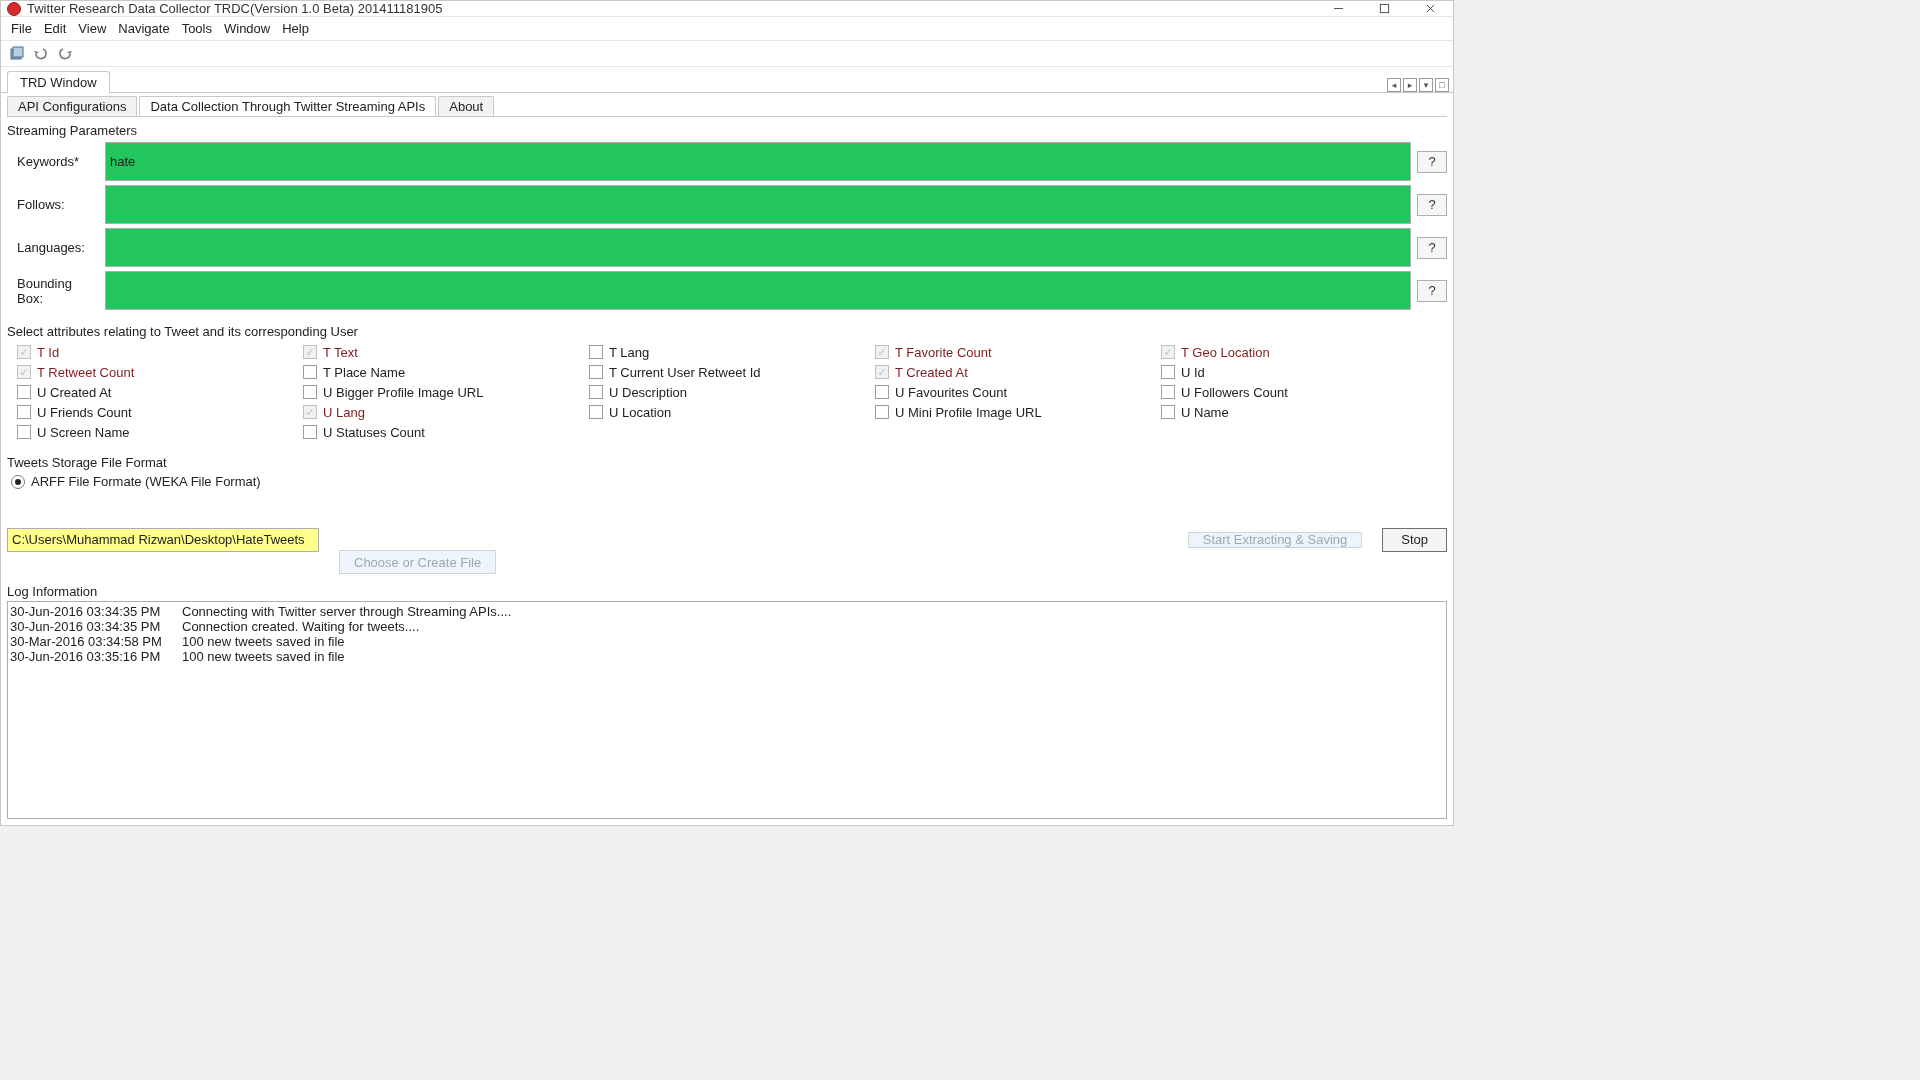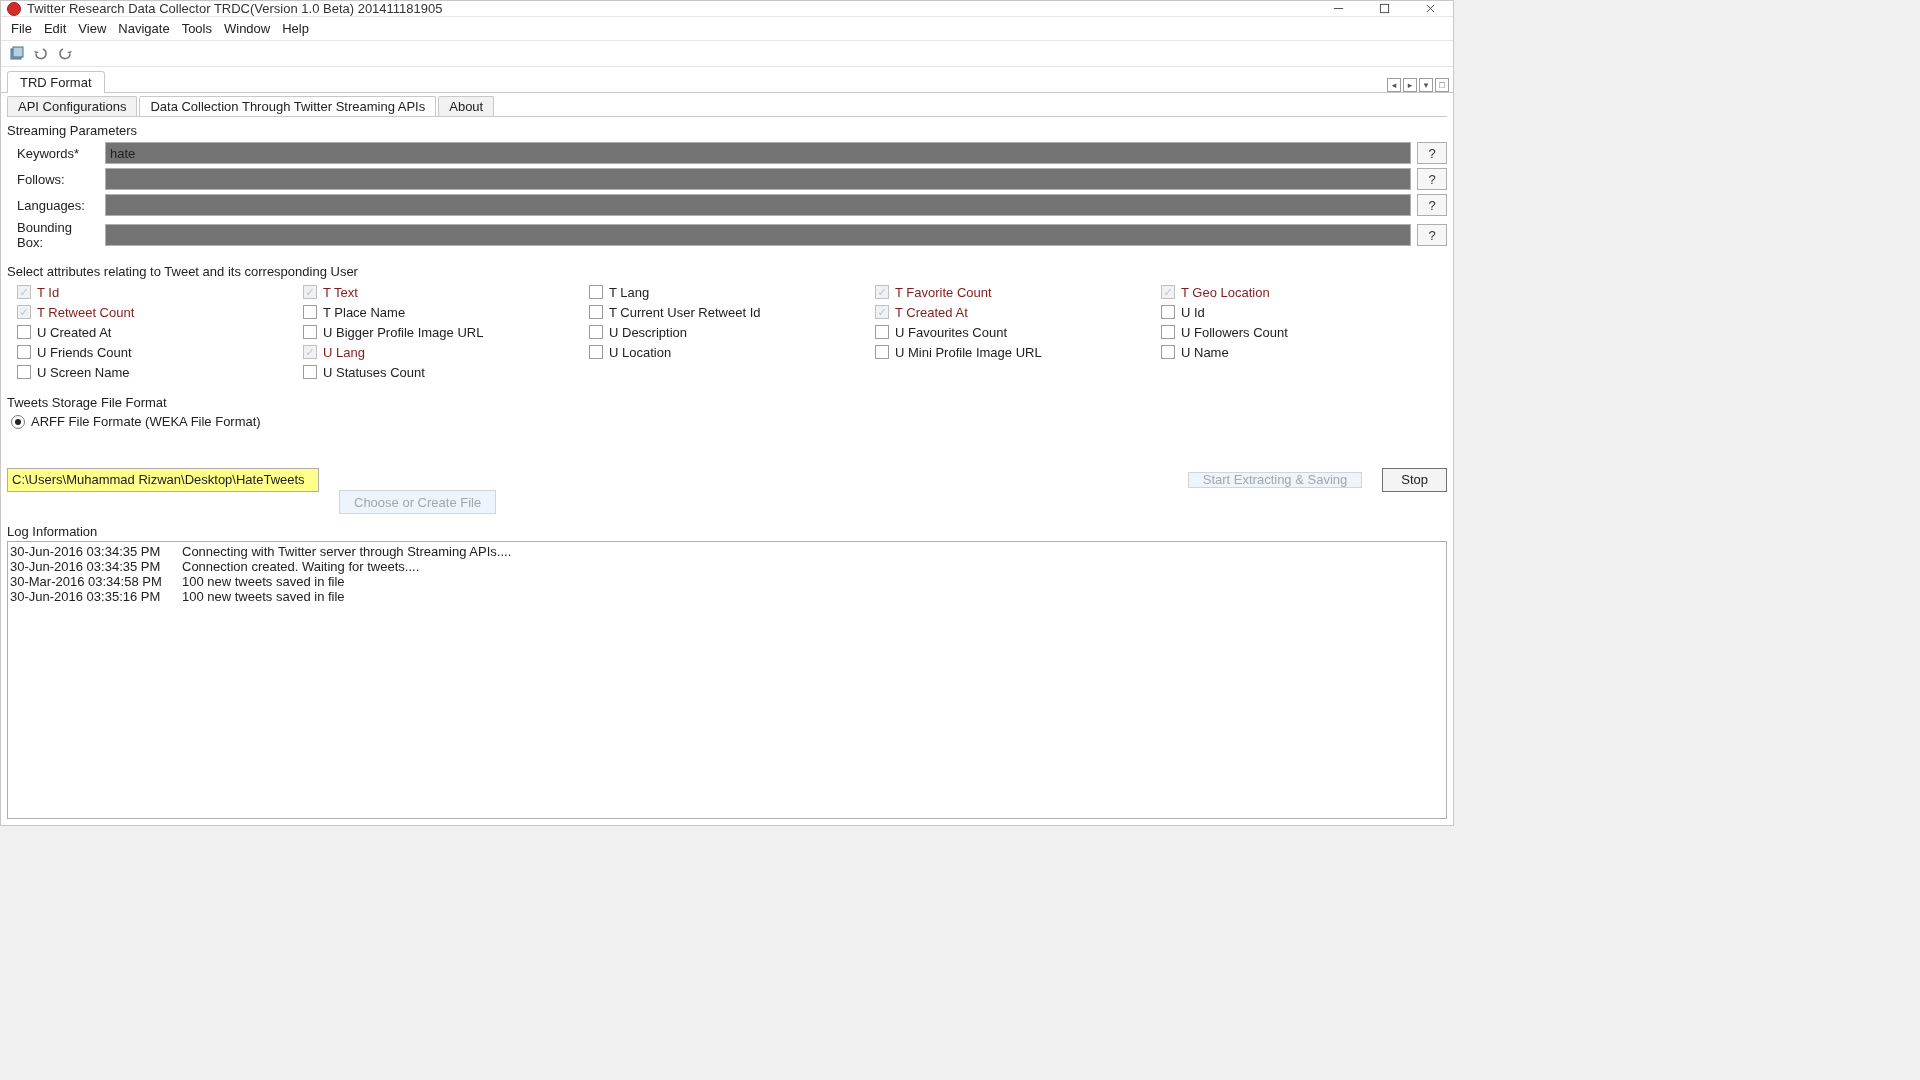--- a/index.html
+++ b/index.html
@@ -25,21 +25,21 @@
 .ed-ctl .sq { width:14px; height:14px; border:1px solid #9c9c9c; margin-left:2px; display:flex; align-items:center; justify-content:center; font-size:9px; color:#555; }
 
 .content { flex:1; padding: 0 6px 6px 6px; display:flex; flex-direction:column; overflow:hidden; }
 .inner-tabs { height: 24px; display:flex; align-items:flex-end; border-bottom:1px solid #c8c8c8; }
 .in-tab { padding:2px 10px; border:1px solid #c8c8c8; border-bottom:none; background:#f2f2f2; margin-right:2px; border-radius:2px 2px 0 0; color:#222; }
 .in-tab.active { background:#ffffff; }
 
 .section-label { margin-top:6px; color:#222; }
 .param-row { display:flex; align-items:center; margin-top:4px; gap:6px; }
 .param-label { width:92px; padding-left:10px; color:#222; }
-.param-input { flex:1; height:22px; border:1px solid #aeaeae; padding:0 4px; font-size:13px; color:#222; background:#737373; }
+.param-input { flex:1; height:39px; border:1px solid #aeaeae; padding:0 4px; font-size:13px; color:#222; background:#22c55e; }
 .help-btn { width:30px; height:22px; border:1px solid #aeaeae; background:#f6f6f6; display:flex; align-items:center; justify-content:center; color:#333; }
 
 .attrs-label { margin-top:14px; color:#222; }
 .attr-grid { margin-top:4px; display:grid; grid-template-columns: repeat(5, 1fr); gap:2px 0; padding-left:10px; }
 .chk { display:flex; align-items:center; gap:6px; height:18px; color:#222; }
 .chk .box { width:14px; height:14px; border:1px solid #9c9c9c; display:flex; align-items:center; justify-content:center; background:#ffffff; }
 .chk.checked .box::after { content:"✓"; font-size:11px; color:#4a8fd1; line-height:1; }
 .chk.disabled { color:#7f1d1d; }
 .chk.disabled .box { background:#f1f1f1; border-color:#c0c0c0; }
 .chk.disabled.checked .box::after { color:#a8c8e2; }
@@ -118,21 +118,21 @@
     <div class="tb-btn">
       <svg viewBox="0 0 16 16">
           <path d="M6 3 A5 5 0 1 0 13 8" fill="none" stroke="#777" stroke-width="1.6"></path>
           <path d="M13 8 L15 5 L10 6 Z" fill="#777"></path>
         </svg>
     </div>
   </div>
 
   <div class="editor-tabs">
     <div class="ed-tab">
-      <span class="txt">TRD Format</span>
+      <span class="txt">TRD Window</span>
     </div>
     <div class="ed-ctl">
       <div class="sq">◂</div>
       <div class="sq">▸</div>
       <div class="sq">▾</div>
       <div class="sq">□</div>
     </div>
   </div>
 
   <div class="content">

